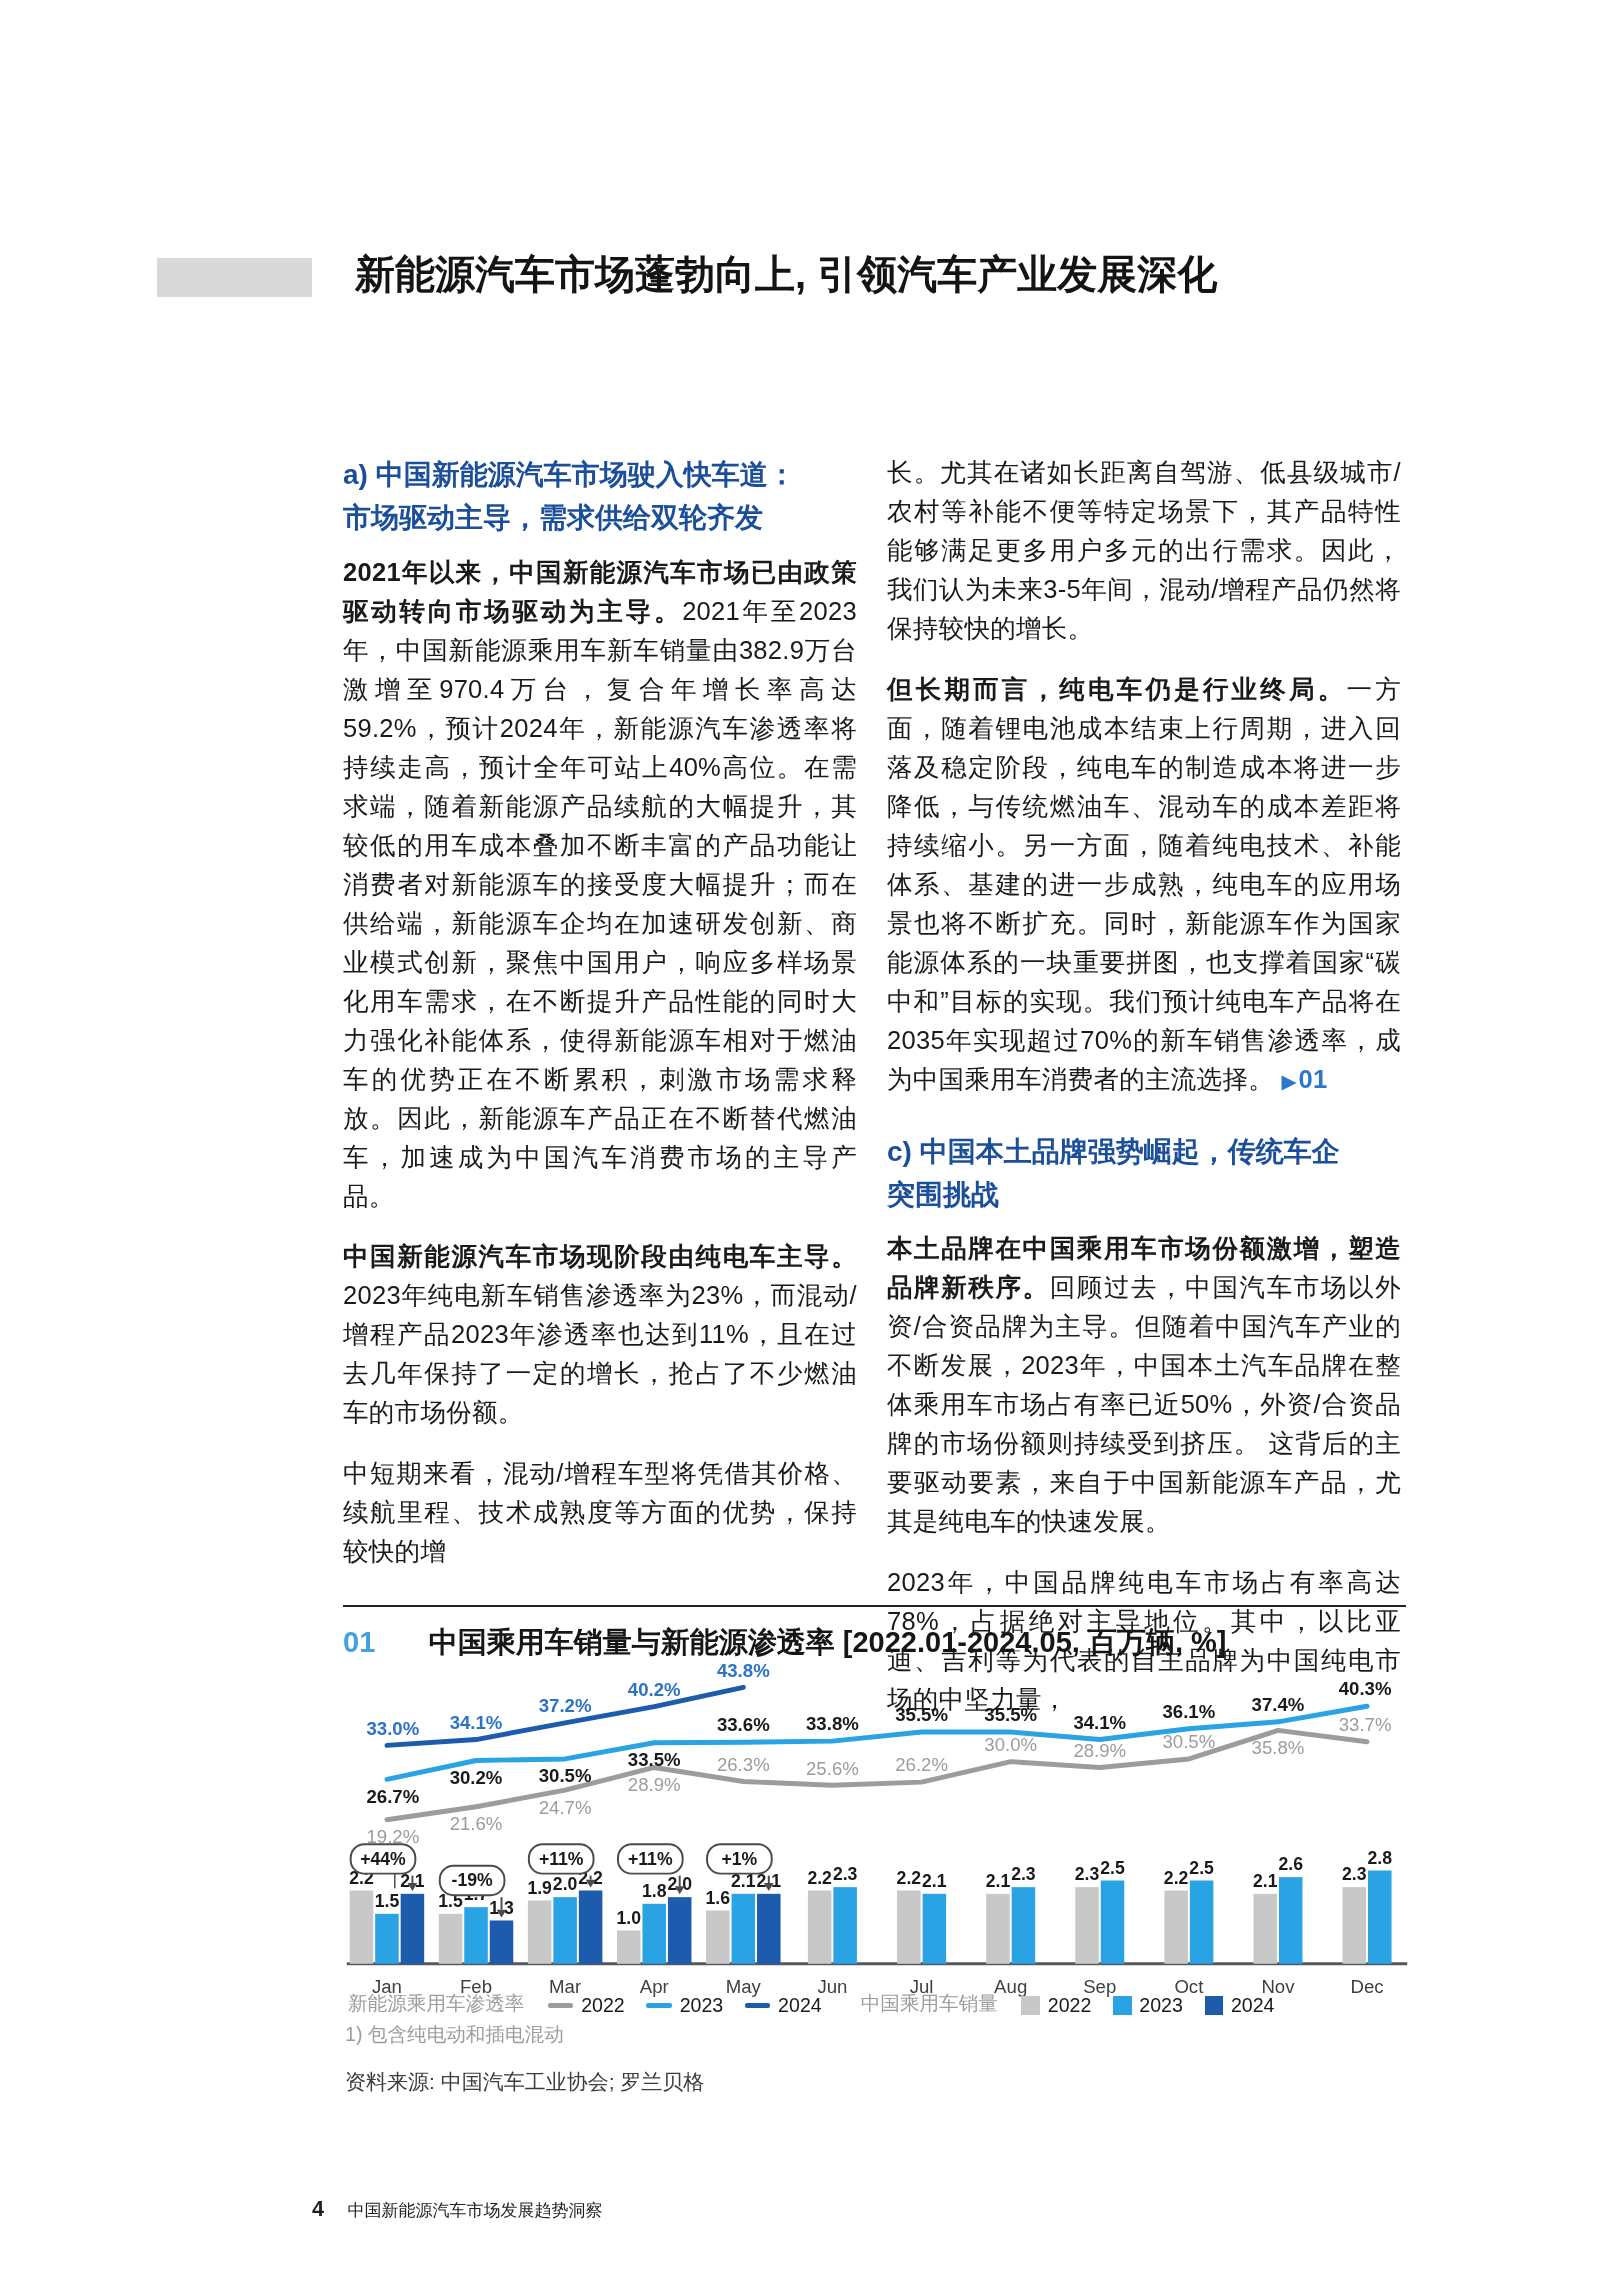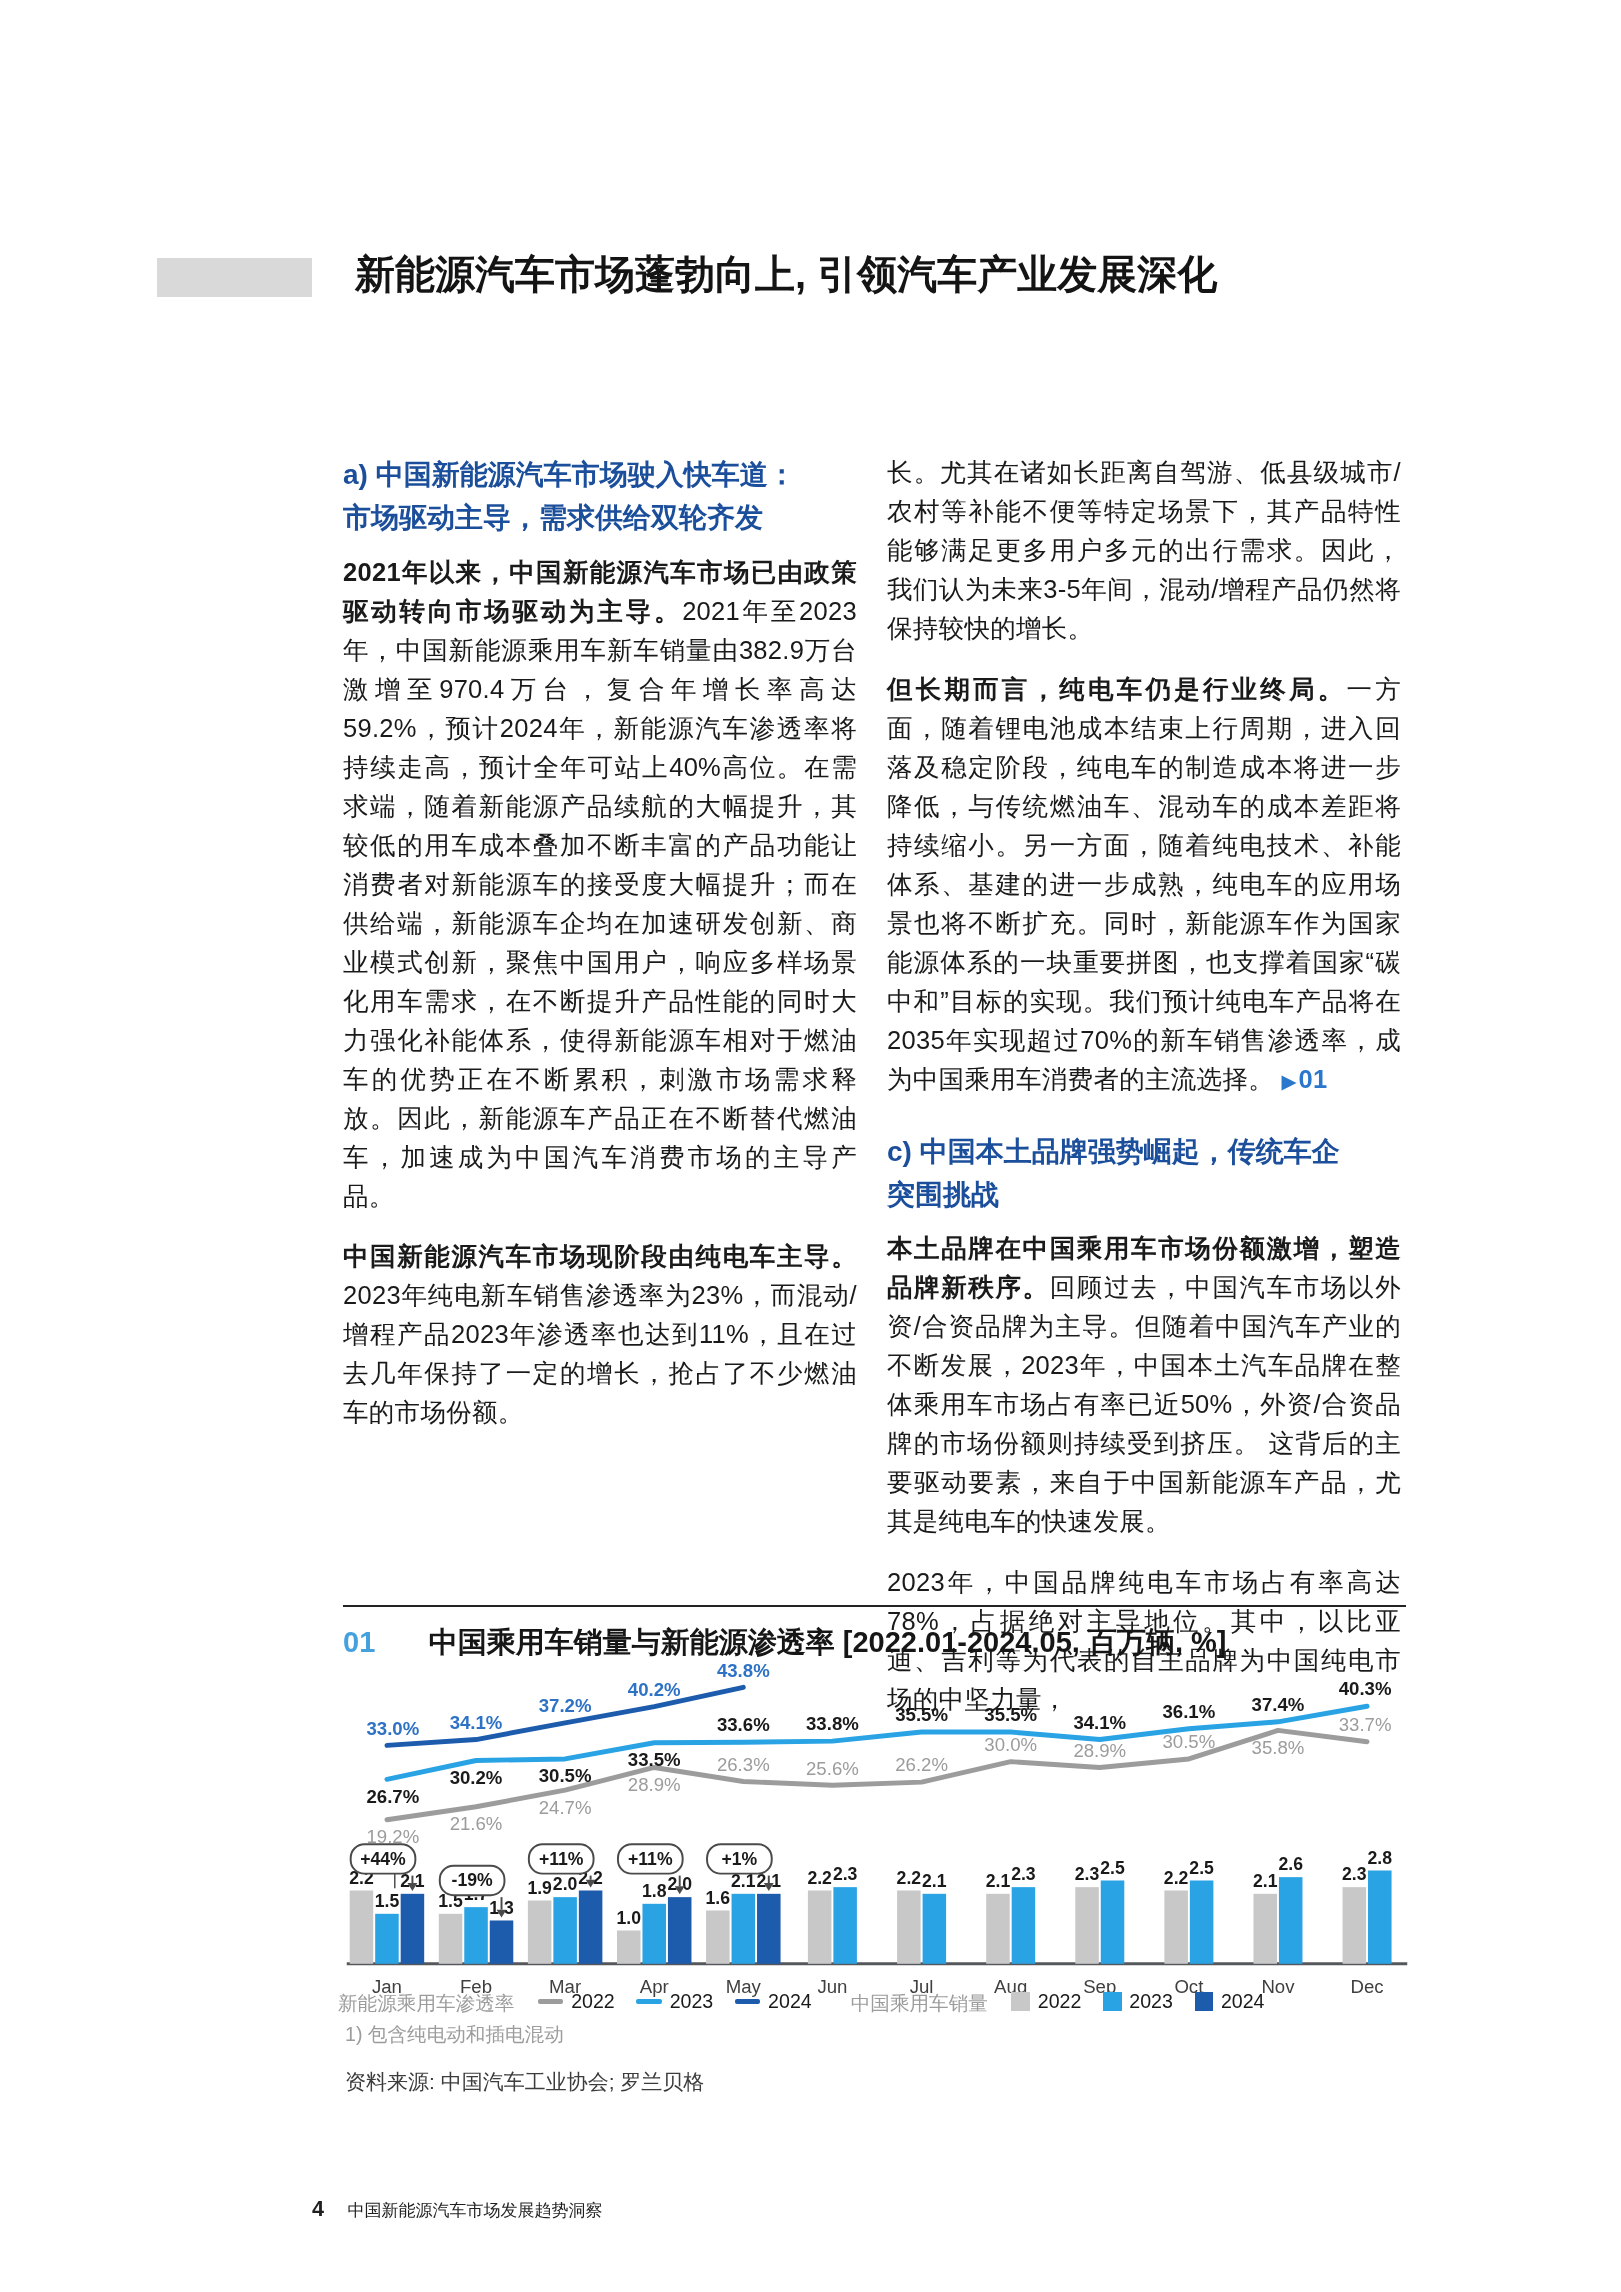--- a/index.html
+++ b/index.html
@@ -22,21 +22,21 @@
   .fig-title{color:#161616;font-weight:700;font-size:29px;white-space:nowrap;padding-left:28px;}
   #chart-svg{position:absolute;left:333px;top:1658px;overflow:visible;}
   #chart-svg text{font-family:"Liberation Sans","DejaVu Sans",sans-serif;}
   .bl{font-size:18px;font-weight:bold;fill:#1a1a1a;text-anchor:middle;}
   .ml{font-size:19px;fill:#3f3f3f;text-anchor:middle;}
   .ll{font-size:19px;text-anchor:middle;}
   .ll2022{fill:#9d9c9c;}
   .ll2023{fill:#1a1a1a;font-weight:bold;}
   .ll2024{fill:#2e72c6;font-weight:bold;}
   .ab{font-size:18px;font-weight:bold;fill:#1a1a1a;text-anchor:middle;}
-  .legend{position:absolute;left:338px;top:1990px;display:flex;align-items:flex-start;font-size:19.6px;white-space:nowrap;}
+  .legend{position:absolute;left:348px;top:1990px;display:flex;align-items:flex-end;font-size:19.6px;white-space:nowrap;}
   .lg-label{color:#9d9c9c;margin-right:23.5px;}
   .lg-label2{margin-left:39px;}
   .lg-group{display:flex;align-items:center;gap:21.6px;}
   .lg-item{display:flex;align-items:center;gap:7.8px;}
   .sw-line{width:25.5px;height:4.9px;border-radius:2px;display:inline-block;}
   .sw-bar{width:18.6px;height:18.6px;display:inline-block;}
   .lg-year{color:#1a1a1a;}
   .footnote{position:absolute;left:345px;top:2021px;font-size:19.6px;color:#9d9c9c;}
   .source{position:absolute;left:345px;top:2068px;font-size:21px;color:#3c3c3c;}
   .footer{position:absolute;left:312px;top:2196px;display:flex;align-items:baseline;gap:23.5px;}
@@ -48,20 +48,21 @@
 
 <div class="page">
 
   <div class="accent-bar"></div>
   <h1 class="title">新能源汽车市场蓬勃向上, 引领汽车产业发展深化</h1>
 
   <div class="col col-left">
     <h2 class="sec"><span>a) 中国新能源汽车市场驶入快车道：</span><br><span>市场驱动主导，需求供给双轮齐发</span></h2>
     <p class="para"><b>2021年以来，中国新能源汽车市场已由政策驱动转向市场驱动为主导。</b><span>2021年至2023年，中国新能源乘用车新车销量由382.9万台激增至970.4万台，复合年增长率高达59.2%，预计2024年，新能源汽车渗透率将持续走高，预计全年可站上40%高位。在需求端，随着新能源产品续航的大幅提升，其较低的用车成本叠加不断丰富的产品功能让消费者对新能源车的接受度大幅提升；而在供给端，新能源车企均在加速研发创新、商业模式创新，聚焦中国用户，响应多样场景化用车需求，在不断提升产品性能的同时大力强化补能体系，使得新能源车相对于燃油车的优势正在不断累积，刺激市场需求释放。因此，新能源车产品正在不断替代燃油车，加速成为中国汽车消费市场的主导产品。</span></p>
     <p class="para"><b>中国新能源汽车市场现阶段由纯电车主导。</b><span>2023年纯电新车销售渗透率为23%，而混动/增程产品2023年渗透率也达到11%，且在过去几年保持了一定的增长，抢占了不少燃油车的市场份额。</span></p>
+    <p class="para"><span>中短期来看，混动/增程车型将凭借其价格、续航里程、技术成熟度等方面的优势，保持较快的增</span></p>
   </div>
 
   <div class="col col-right">
     <p class="para"><span>长。尤其在诸如长距离自驾游、低县级城市/农村等补能不便等特定场景下，其产品特性能够满足更多用户多元的出行需求。因此，我们认为未来3-5年间，混动/增程产品仍然将保持较快的增长。</span></p>
     <p class="para"><b>但长期而言，纯电车仍是行业终局。</b><span>一方面，随着锂电池成本结束上行周期，进入回落及稳定阶段，纯电车的制造成本将进一步降低，与传统燃油车、混动车的成本差距将持续缩小。另一方面，随着纯电技术、补能体系、基建的进一步成熟，纯电车的应用场景也将不断扩充。同时，新能源车作为国家能源体系的一块重要拼图，也支撑着国家“碳中和”目标的实现。我们预计纯电车产品将在2035年实现超过70%的新车销售渗透率，成为中国乘用车消费者的主流选择。</span> <span class="ref"><span class="tri">▶</span><span>01</span></span></p>
     <h2 class="sec mt"><span>c) 中国本土品牌强势崛起，传统车企</span><br><span>突围挑战</span></h2>
     <p class="para"><b>本土品牌在中国乘用车市场份额激增，塑造品牌新秩序。</b><span>回顾过去，中国汽车市场以外资/合资品牌为主导。但随着中国汽车产业的不断发展，2023年，中国本土汽车品牌在整体乘用车市场占有率已近50%，外资/合资品牌的市场份额则持续受到挤压。 这背后的主要驱动要素，来自于中国新能源车产品，尤其是纯电车的快速发展。</span></p>
     <p class="para"><span>2023年，中国品牌纯电车市场占有率高达78%，占据绝对主导地位。其中，以比亚迪、吉利等为代表的自主品牌为中国纯电市场的中坚力量，</span></p>
   </div>
 

